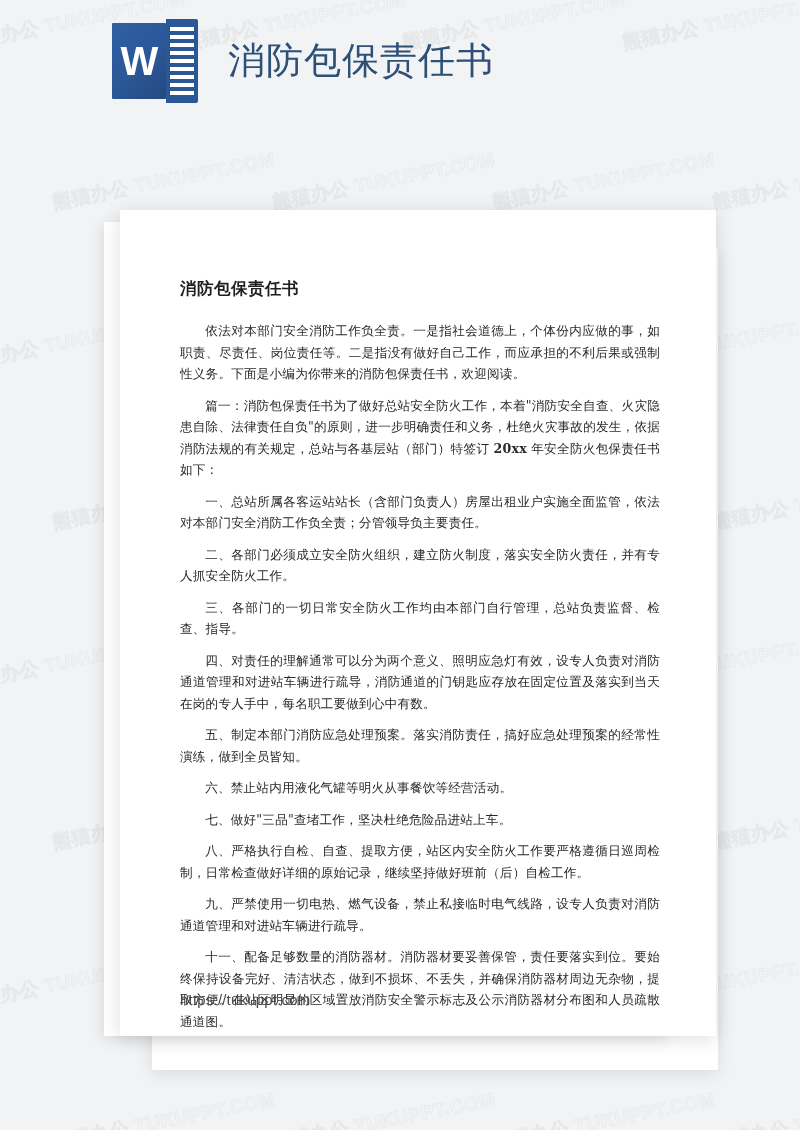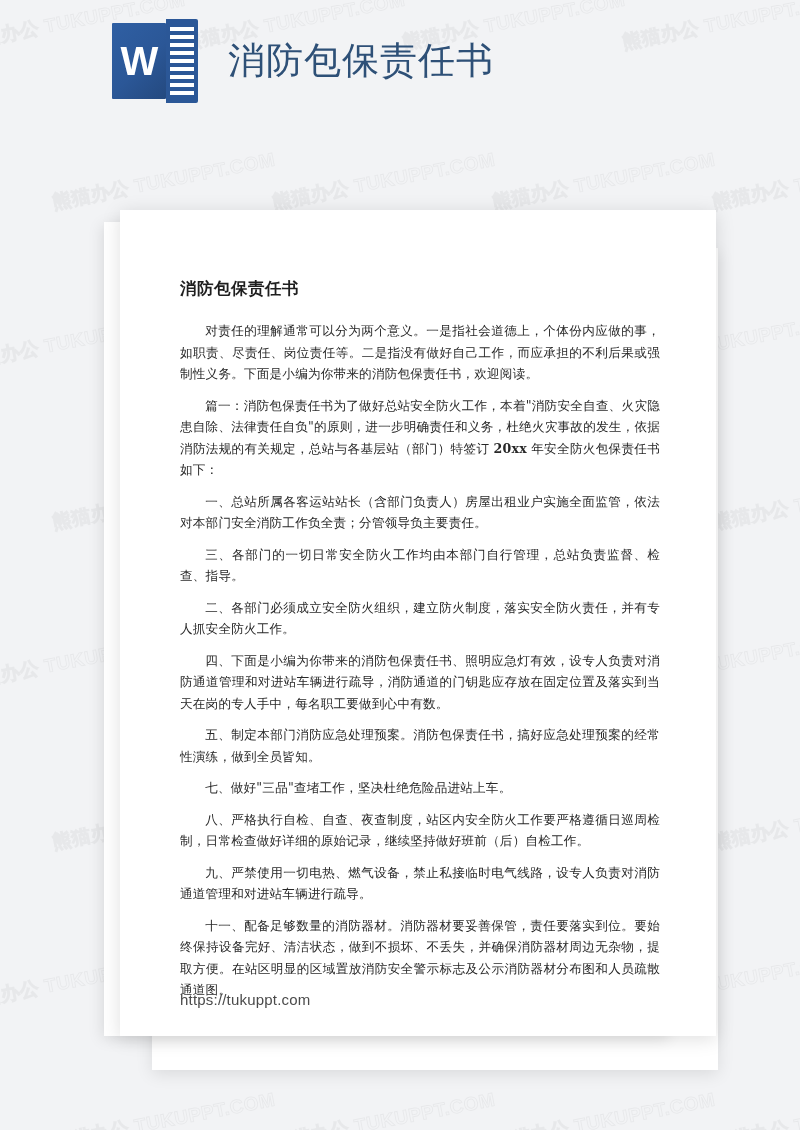--- a/index.html
+++ b/index.html
@@ -247,27 +247,28 @@
         <div class="ln" style="top: 72px;"></div>
       </div>
   </div>
   <div class="doc-title">消防包保责任书</div>
 </div>
 
 <div class="page">
   <div class="page-inner">
     <h1 class="doc-heading">消防包保责任书</h1>
     <div id="paras">
-        <p class="para">对责任的理解通常可以分为两个意义。一是指社会道德上，个体份内应做的事，如职责、尽责任、岗位责任等。二是指没有做好自己工作，而应承担的不利后果或强制性义务。下面是小编为你带来的消防包保责任书，欢迎阅读。</p>
+        <p class="para">依法对本部门安全消防工作负全责。一是指社会道德上，个体份内应做的事，如职责、尽责任、岗位责任等。二是指没有做好自己工作，而应承担的不利后果或强制性义务。下面是小编为你带来的消防包保责任书，欢迎阅读。</p>
         <p class="para">篇一：消防包保责任书为了做好总站安全防火工作，本着"消防安全自查、火灾隐患自除、法律责任自负"的原则，进一步明确责任和义务，杜绝火灾事故的发生，依据消防法规的有关规定，总站与各基层站（部门）特签订 <span class="bold">20xx</span> 年安全防火包保责任书如下：</p>
         <p class="para">一、总站所属各客运站站长（含部门负责人）房屋出租业户实施全面监管，依法对本部门安全消防工作负全责；分管领导负主要责任。</p>
+        <p class="para">二、各部门必须成立安全防火组织，建立防火制度，落实安全防火责任，并有专人抓安全防火工作。</p>
         <p class="para">三、各部门的一切日常安全防火工作均由本部门自行管理，总站负责监督、检查、指导。</p>
-        <p class="para">二、各部门必须成立安全防火组织，建立防火制度，落实安全防火责任，并有专人抓安全防火工作。</p>
-        <p class="para">四、下面是小编为你带来的消防包保责任书、照明应急灯有效，设专人负责对消防通道管理和对进站车辆进行疏导，消防通道的门钥匙应存放在固定位置及落实到当天在岗的专人手中，每名职工要做到心中有数。</p>
-        <p class="para">五、制定本部门消防应急处理预案。消防包保责任书，搞好应急处理预案的经常性演练，做到全员皆知。</p>
+        <p class="para">四、对责任的理解通常可以分为两个意义、照明应急灯有效，设专人负责对消防通道管理和对进站车辆进行疏导，消防通道的门钥匙应存放在固定位置及落实到当天在岗的专人手中，每名职工要做到心中有数。</p>
+        <p class="para">五、制定本部门消防应急处理预案。落实消防责任，搞好应急处理预案的经常性演练，做到全员皆知。</p>
+        <p class="para">六、禁止站内用液化气罐等明火从事餐饮等经营活动。</p>
         <p class="para">七、做好"三品"查堵工作，坚决杜绝危险品进站上车。</p>
-        <p class="para">八、严格执行自检、自查、夜查制度，站区内安全防火工作要严格遵循日巡周检制，日常检查做好详细的原始记录，继续坚持做好班前（后）自检工作。</p>
+        <p class="para">八、严格执行自检、自查、提取方便，站区内安全防火工作要严格遵循日巡周检制，日常检查做好详细的原始记录，继续坚持做好班前（后）自检工作。</p>
         <p class="para">九、严禁使用一切电热、燃气设备，禁止私接临时电气线路，设专人负责对消防通道管理和对进站车辆进行疏导。</p>
         <p class="para">十一、配备足够数量的消防器材。消防器材要妥善保管，责任要落实到位。要始终保持设备完好、清洁状态，做到不损坏、不丢失，并确保消防器材周边无杂物，提取方便。在站区明显的区域置放消防安全警示标志及公示消防器材分布图和人员疏散通道图。</p>
       </div>
   </div>
   <div class="footer-url">https://tukuppt.com</div>
 </div>
 
 </body></html>

